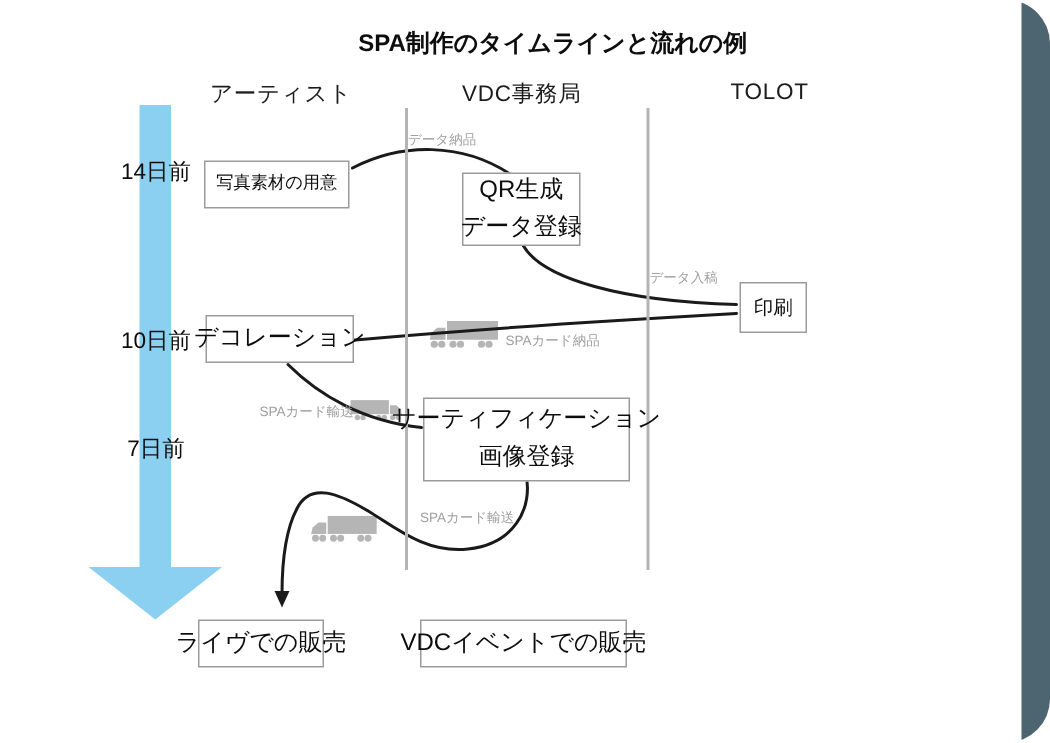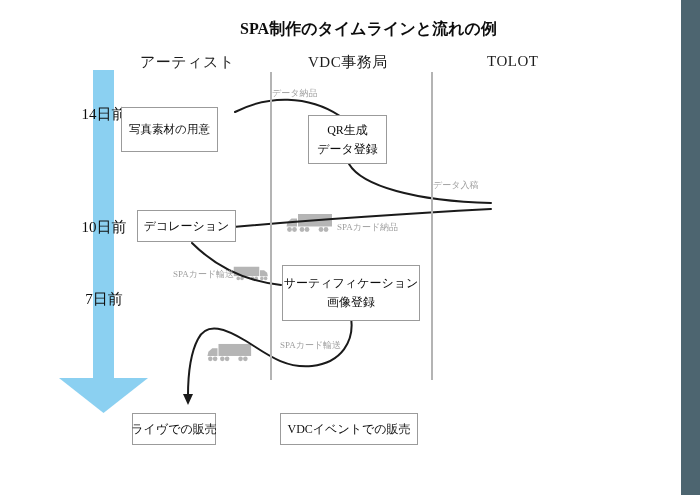--- a/index.html
+++ b/index.html
@@ -1,41 +1,41 @@
 <!DOCTYPE html>
 <html style="--timeline-arrow: #8bd0f1; --edge-line: #1a1a1a; --divider: #b4b4b4; --box-border: #9b9b9b; --gray-label: #9e9e9e; --truck: #b5b5b5; --right-strip: #4d6570;"><head>
 <meta charset="utf-8">
 <style>
   html,body{margin:0;padding:0;background:#ffffff;}
   #stage{
     position:relative;width:700px;height:495px;overflow:hidden;background:#fff;
-    font-family:Liberation Serif, serif;color:#111;
+    font-family:Liberation Sans, sans-serif;color:#111;border-radius:29px;
   }
   
   #right-strip{position:absolute;right:0;top:0;width:19px;height:495px;background:var(--right-strip,#4d6570);}
   
   #title{position:absolute;left:0;top:19px;width:737px;text-align:center;font-size:16px;font-weight:bold;color:#0d0d0d;}
   
   .hdr{position:absolute;top:53px;font-size:15px;color:#1c1c1c;letter-spacing:.5px;white-space:nowrap;}
   #hdr-artist{left:140px}
   #hdr-vdc{left:308px}
   #hdr-tolot{left:487px}
   
   .divider{position:absolute;top:72px;width:2px;height:308px;background:var(--divider,#b4b4b4);}
   #div1{left:270px} #div2{left:431px}
   
   .tl-label{position:absolute;left:54px;width:100px;text-align:center;font-size:15px;color:#0d0d0d;white-space:nowrap;}
   #tl-14{top:105px} #tl-10{top:218px} #tl-7{top:290px} #tl-today{top:416px}
   
   .node{
     position:absolute;box-sizing:border-box;background:#fff;border:1px solid var(--box-border,#9b9b9b);
     display:flex;flex-direction:column;align-items:center;justify-content:center;
-    font-size:12px;line-height:1.55;text-align:center;color:#0d0d0d;white-space:nowrap;
+    font-size:16px;line-height:1.55;text-align:center;color:#0d0d0d;white-space:nowrap;
   }
-  #n-photo{left:121px;top:107px;width:97px;height:45px;font-size:11.5px}
+  #n-photo{left:136px;top:107px;width:97px;height:32px;font-size:11.5px}
   #n-qr{left:308px;top:115px;width:79px;height:49px}
   #n-print{left:493px;top:188px;width:45px;height:34px;font-size:13px}
   #n-deco{left:137px;top:210px;width:99px;height:32px}
   #n-cert{left:282px;top:265px;width:138px;height:56px}
   #n-live{left:132px;top:413px;width:84px;height:32px}
   #n-vdc{left:280px;top:413px;width:138px;height:32px}
   
   .elabel{position:absolute;font-size:9px;color:var(--gray-label,#9e9e9e);white-space:nowrap;}
   #e-delivery{left:272px;top:87px}
   #e-submission{left:433px;top:179px}
@@ -97,20 +97,23 @@
   <div class="tl-label" id="tl-10">10日前</div>
   <div class="tl-label" id="tl-7">7日前</div>
 
   <div class="node" id="n-photo">
     <span>写真素材の用意</span>
   </div>
   <div class="node" id="n-qr">
     <span>QR生成</span>
     <span>データ登録</span>
   </div>
+  <div class="node" id="n-print">
+    <span>印刷</span>
+  </div>
   <div class="node" id="n-deco">
     <span>デコレーション</span>
   </div>
   <div class="node" id="n-cert">
     <span>サーティフィケーション</span>
     <span>画像登録</span>
   </div>
   <div class="node" id="n-live">
     <span>ライヴでの販売</span>
   </div>

